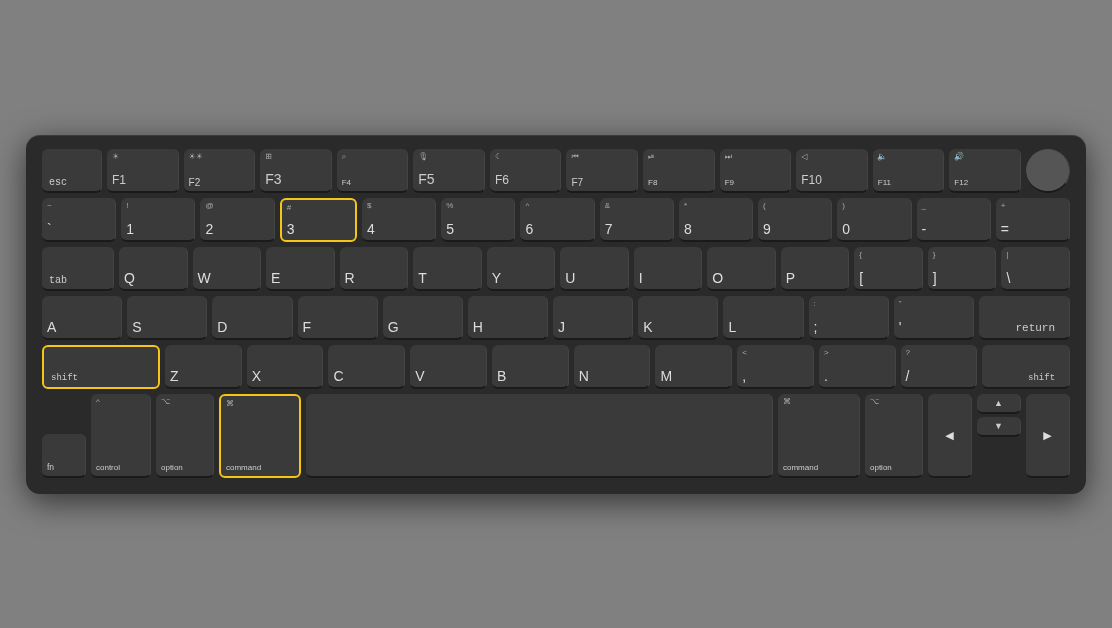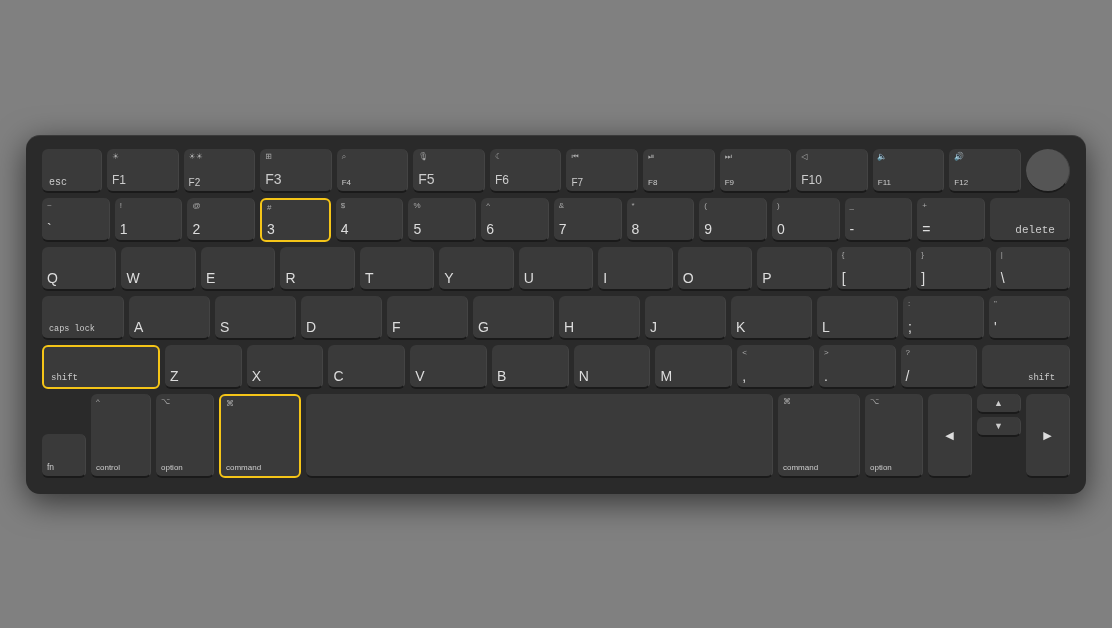--- a/index.html
+++ b/index.html
@@ -199,26 +199,26 @@
       <span class="main-label">0</span>
     </div>
     <div class="key key-standard">
       <span class="top-label">_</span>
       <span class="main-label">-</span>
     </div>
     <div class="key key-standard">
       <span class="top-label">+</span>
       <span class="main-label">=</span>
     </div>
-    <div class="key key-delete wide-key" style="align-items:flex-end; justify-content:flex-end;">
-      <span class="bottom-label" style="font-size:11px">delete</span>
-    </div>
-  </div>
-
-  <div class="key-row">
+  </div>
+
+  <div class="key-row">
+    <div class="key key-tab wide-key" style="width:72px;">
+      <span class="bottom-label">tab</span>
+    </div>
     <div class="key key-standard">
       <span class="main-label">Q</span>
     </div>
     <div class="key key-standard">
       <span class="main-label">W</span>
     </div>
     <div class="key key-standard">
       <span class="main-label">E</span>
     </div>
     <div class="key key-standard">
@@ -250,23 +250,20 @@
       <span class="top-label">}</span>
       <span class="main-label">]</span>
     </div>
     <div class="key key-standard" style="width:60px;">
       <span class="top-label">|</span>
       <span class="main-label">\</span>
     </div>
   </div>
 
   <div class="key-row">
-    <div class="key key-caps wide-key" style="width:82px;">
-      <span class="bottom-label" style="font-size:8.5px">caps lock</span>
-    </div>
     <div class="key key-standard">
       <span class="main-label">A</span>
     </div>
     <div class="key key-standard">
       <span class="main-label">S</span>
     </div>
     <div class="key key-standard">
       <span class="main-label">D</span>
     </div>
     <div class="key key-standard">
@@ -287,20 +284,23 @@
     <div class="key key-standard">
       <span class="main-label">L</span>
     </div>
     <div class="key key-standard">
       <span class="top-label">:</span>
       <span class="main-label">;</span>
     </div>
     <div class="key key-standard">
       <span class="top-label">"</span>
       <span class="main-label">'</span>
+    </div>
+    <div class="key key-return wide-key" style="flex:1; align-items:flex-end; justify-content:flex-end;">
+      <span class="bottom-label" style="font-size:11px">return</span>
     </div>
   </div>
 
   <div class="key-row">
     <div class="key key-shift-l highlighted wide-key" style="width:118px;">
       <span class="bottom-label" style="font-size:9px">shift</span>
     </div>
     <div class="key key-standard">
       <span class="main-label">Z</span>
     </div>

